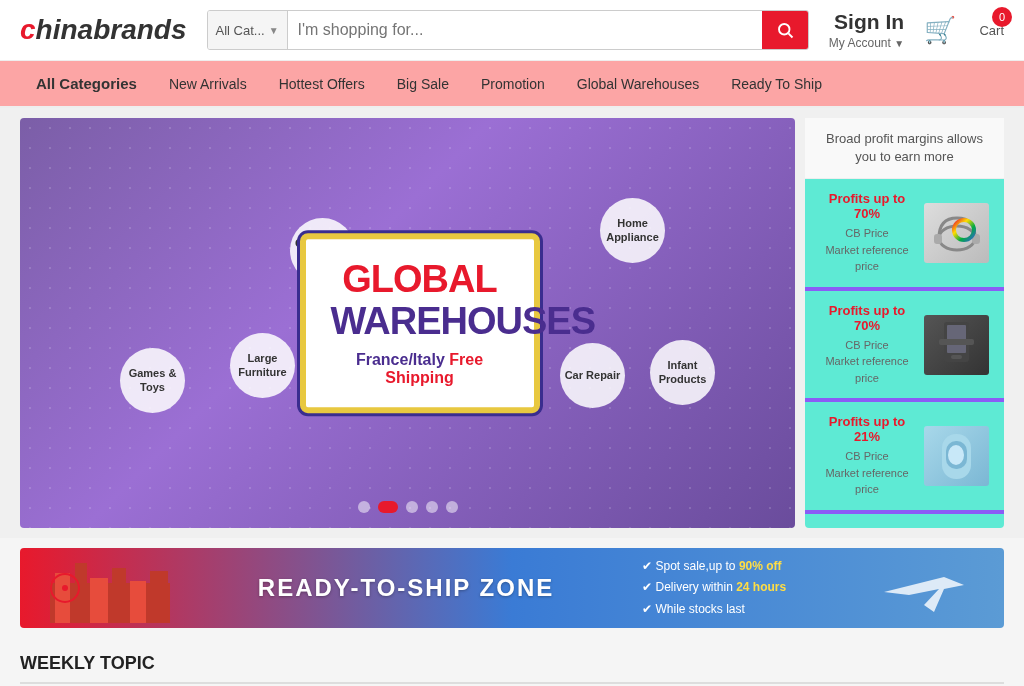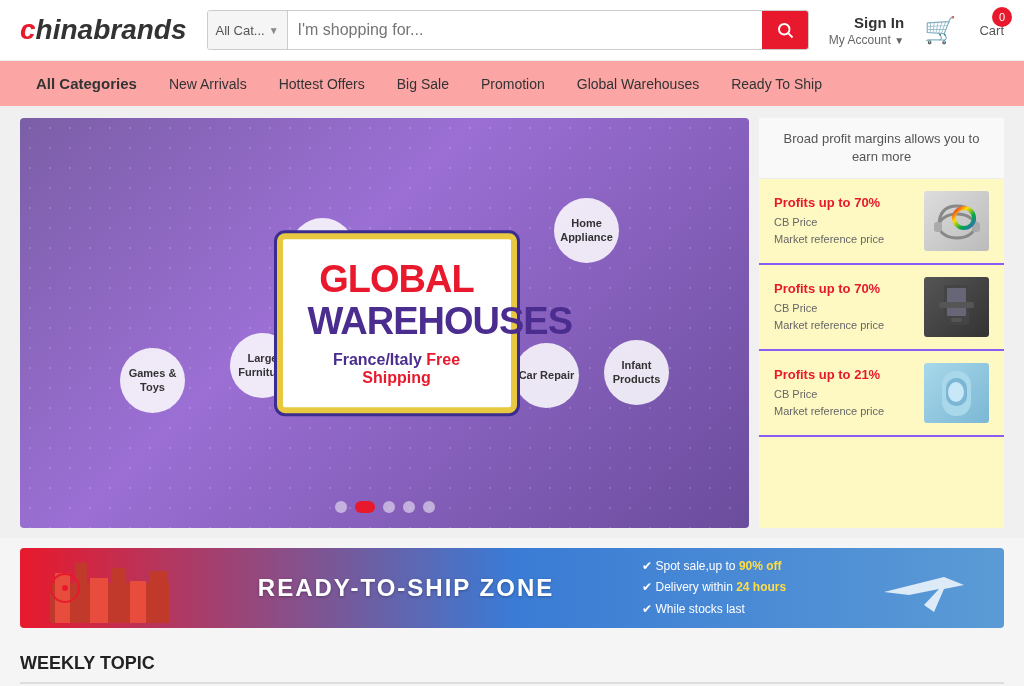--- a/index.html
+++ b/index.html
@@ -10,21 +10,21 @@
     .logo { display: flex; align-items: center; gap: 0; min-width: 160px; }
 
     .search-bar { flex: 1; display: flex; align-items: center; border: 1px solid #ccc; border-radius: 3px; overflow: hidden; }
     .search-category { display: flex; align-items: center; padding: 0 8px; background: #f5f5f5; border-right: 1px solid #ccc; height: 38px; font-size: 13px; color: #555; cursor: pointer; white-space: nowrap; }
     .search-category .arrow { margin-left: 4px; font-size: 10px; color: #888; }
     .search-input { flex: 1; border: none; outline: none; padding: 0 10px; height: 38px; font-size: 16px; color: #999; }
     .search-btn { background: #e8192c; border: none; color: #fff; width: 46px; height: 38px; cursor: pointer; font-size: 18px; display: flex; align-items: center; justify-content: center; }
 
     .header-right { display: flex; align-items: center; gap: 20px; }
     .sign-in { text-align: right; }
-    .sign-in-label { font-size: 15px; font-weight: bold; color: #333; display: block; }
+    .sign-in-label { font-size: 21px; font-weight: bold; color: #333; display: block; }
     .my-account { font-size: 12px; color: #666; cursor: pointer; }
     .my-account .arrow { font-size: 10px; }
 
     .cart-area { display: flex; align-items: center; gap: 5px; cursor: pointer; position: relative; }
     .cart-badge { background: #e8192c; color: #fff; border-radius: 50%; width: 20px; height: 20px; font-size: 11px; display: flex; align-items: center; justify-content: center; position: absolute; top: -8px; right: -8px; }
 
     
     .nav { background: #fca5a5; border-bottom: 2px solid #eee; display: flex; align-items: center; padding: 0 20px; gap: 0; }
     .nav-item { padding: 14px 16px; font-size: 14px; color: #333; cursor: pointer; white-space: nowrap; font-weight: 500; }
     .nav-item.all-cat { font-weight: bold; font-size: 15px; }
@@ -55,24 +55,24 @@
     .label-infant { top: 222px; right: 80px; }
     .label-furniture { bottom: 130px; left: 210px; }
     .label-car { bottom: 120px; right: 170px; }
 
     
     .banner-dots { position: absolute; bottom: 15px; left: 50%; transform: translateX(-50%); display: flex; gap: 8px; }
     .dot { width: 12px; height: 12px; border-radius: 50%; background: rgba(255,255,255,0.5); cursor: pointer; }
     .dot.active { background: #e8192c; width: 20px; border-radius: 6px; }
 
     
-    .side-panel { width: 245px; background: #fef9c3; border-radius: 4px; padding: 0; margin-left: 10px; }
+    .side-panel { width: 199px; background: #5eead4; border-radius: 4px; padding: 0; margin-left: 10px; }
     .side-header { background: #f9f9f9; padding: 12px 15px; text-align: center; font-size: 13px; color: #555; border-bottom: 1px solid #eee; line-height: 1.4; }
 
-    .side-item { display: flex; align-items: center; padding: 12px 15px; border-bottom: 2px solid #8b5cf6; gap: 10px; }
+    .side-item { display: flex; align-items: center; padding: 12px 15px; border-bottom: 4px solid #8b5cf6; gap: 10px; text-align: center; }
     .side-item-text { flex: 1; }
     .profit-label { color: #e8192c; font-size: 13px; font-weight: bold; margin-bottom: 4px; }
     .price-info { font-size: 11px; color: #666; line-height: 1.5; }
     .side-item-img { width: 65px; height: 60px; background: #f0f0f0; border-radius: 3px; display: flex; align-items: center; justify-content: center; font-size: 10px; color: #999; flex-shrink: 0; overflow: hidden; }
 
     
     .img-headphones { background: linear-gradient(135deg, #ddd 0%, #bbb 100%); position: relative; }
     .img-device { background: linear-gradient(135deg, #555 0%, #333 100%); }
     .img-face { background: linear-gradient(135deg, #a8d8ea 0%, #7bb7d4 100%); }
 

